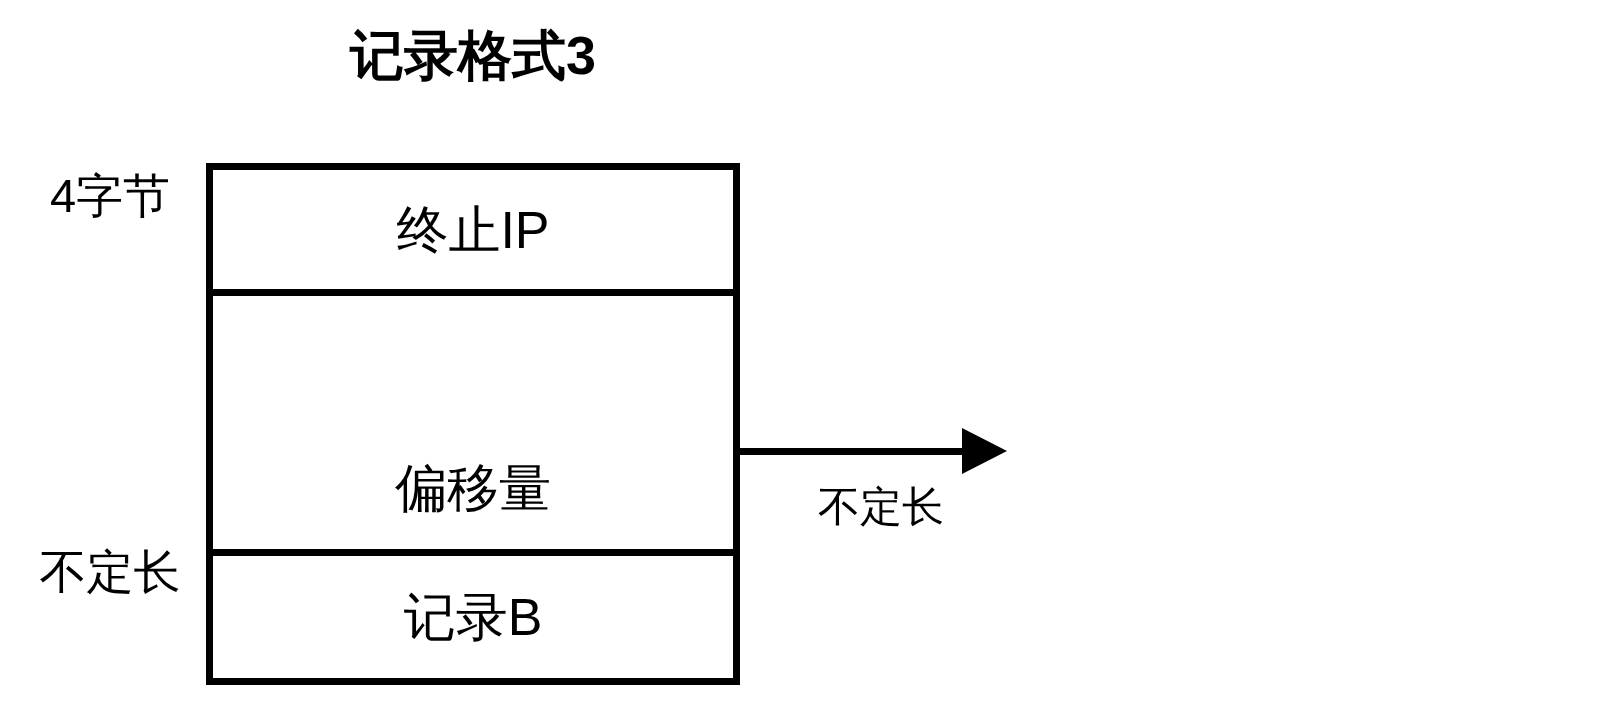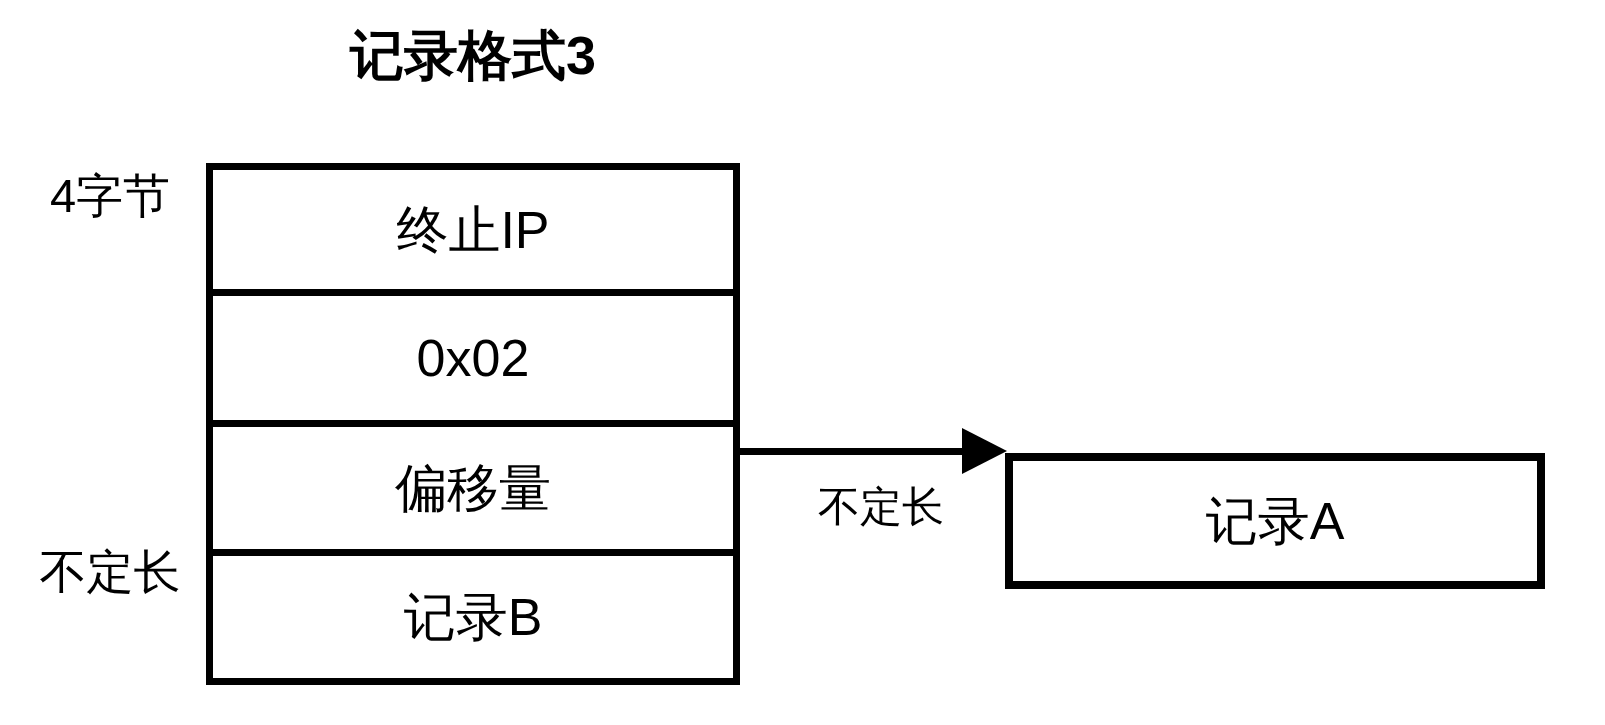--- a/index.html
+++ b/index.html
@@ -144,38 +144,32 @@
 <div id="canvas">
 
   <div class="diagram-title">记录格式3</div>
 
   <div class="record-table">
 
     <div class="record-row row-0 divider-below">
       <span class="cell-label">终止IP</span>
     </div>
 
-    <div class="record-row row-1 divider-below">
-      <span class="cell-label">0x02</span>
-    </div>
 
     <div class="record-row row-3">
       <span class="cell-label">记录B</span>
     </div>
 
     <div class="record-row row-2 divider-below">
       <span class="cell-label">偏移量</span>
     </div>
 
   </div>
 
   <div class="size-label size-0">4字节</div>
   <div class="size-label size-3">不定长</div>
 
   <div class="arrow-line"></div>
   <div class="arrow-head"></div>
   <div class="arrow-label">不定长</div>
 
-  <div class="target-box">
-    <span class="target-label">记录A</span>
-  </div>
 
 </div>
 
 </body></html>

